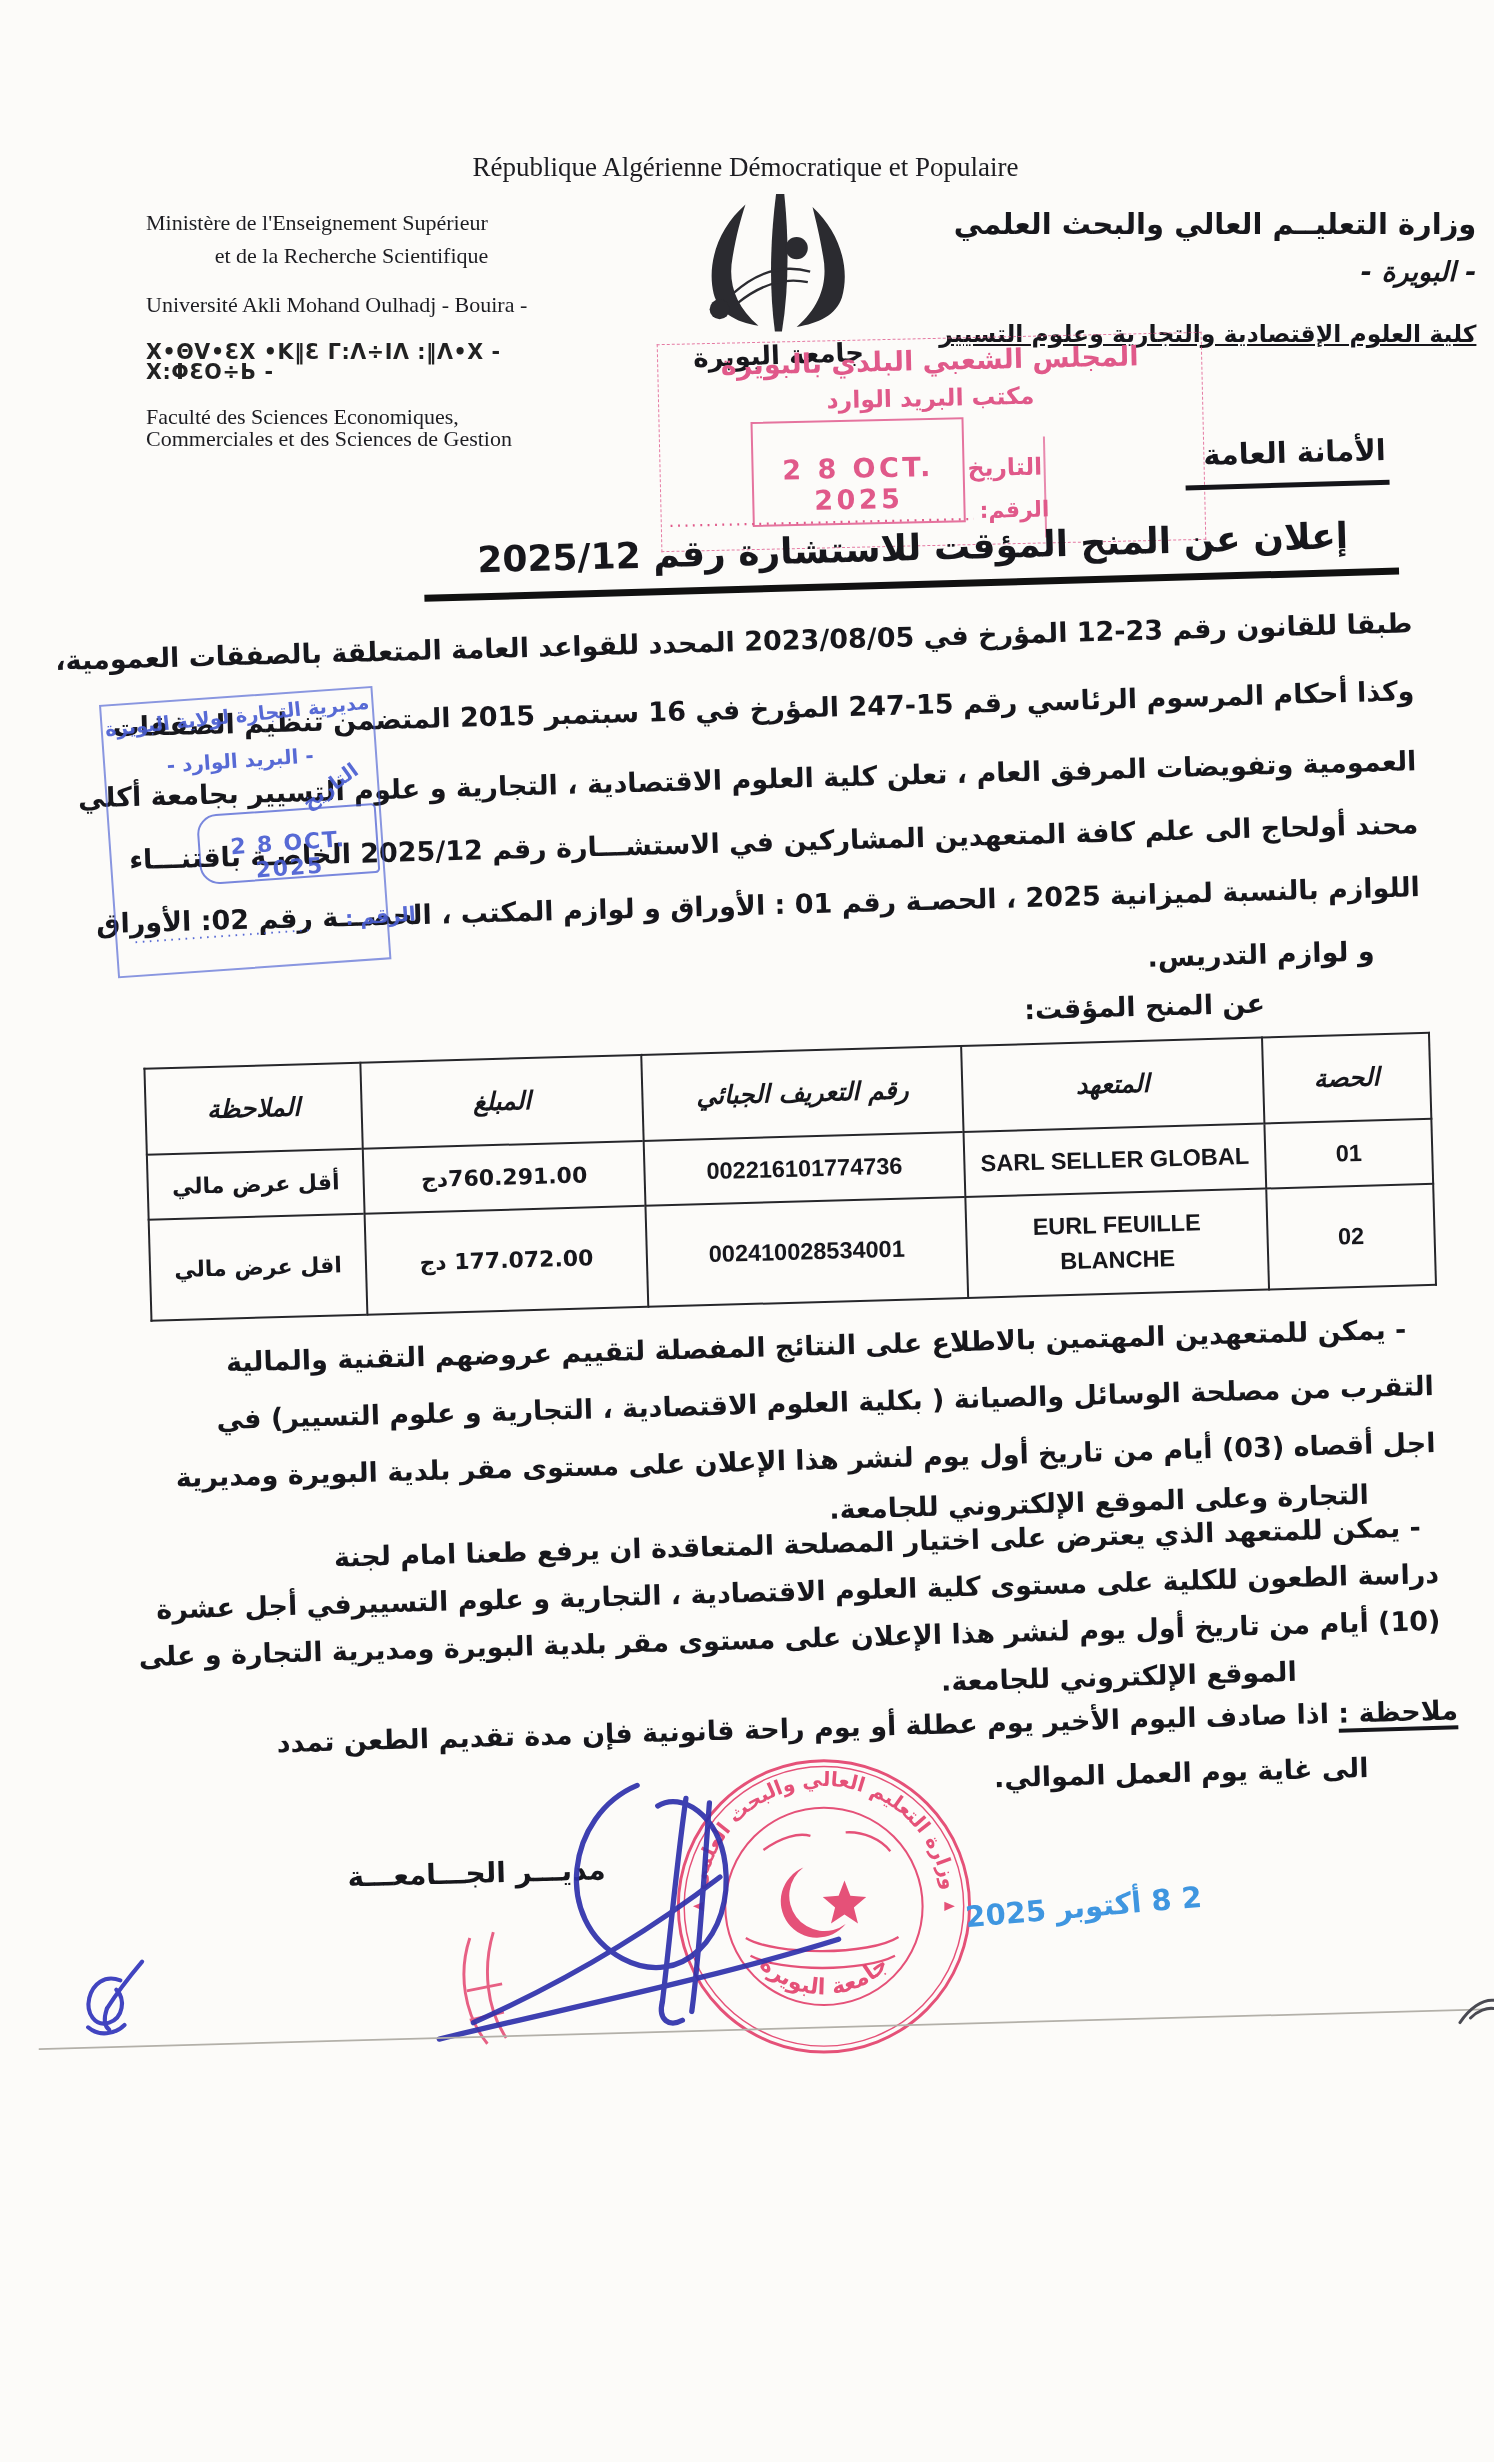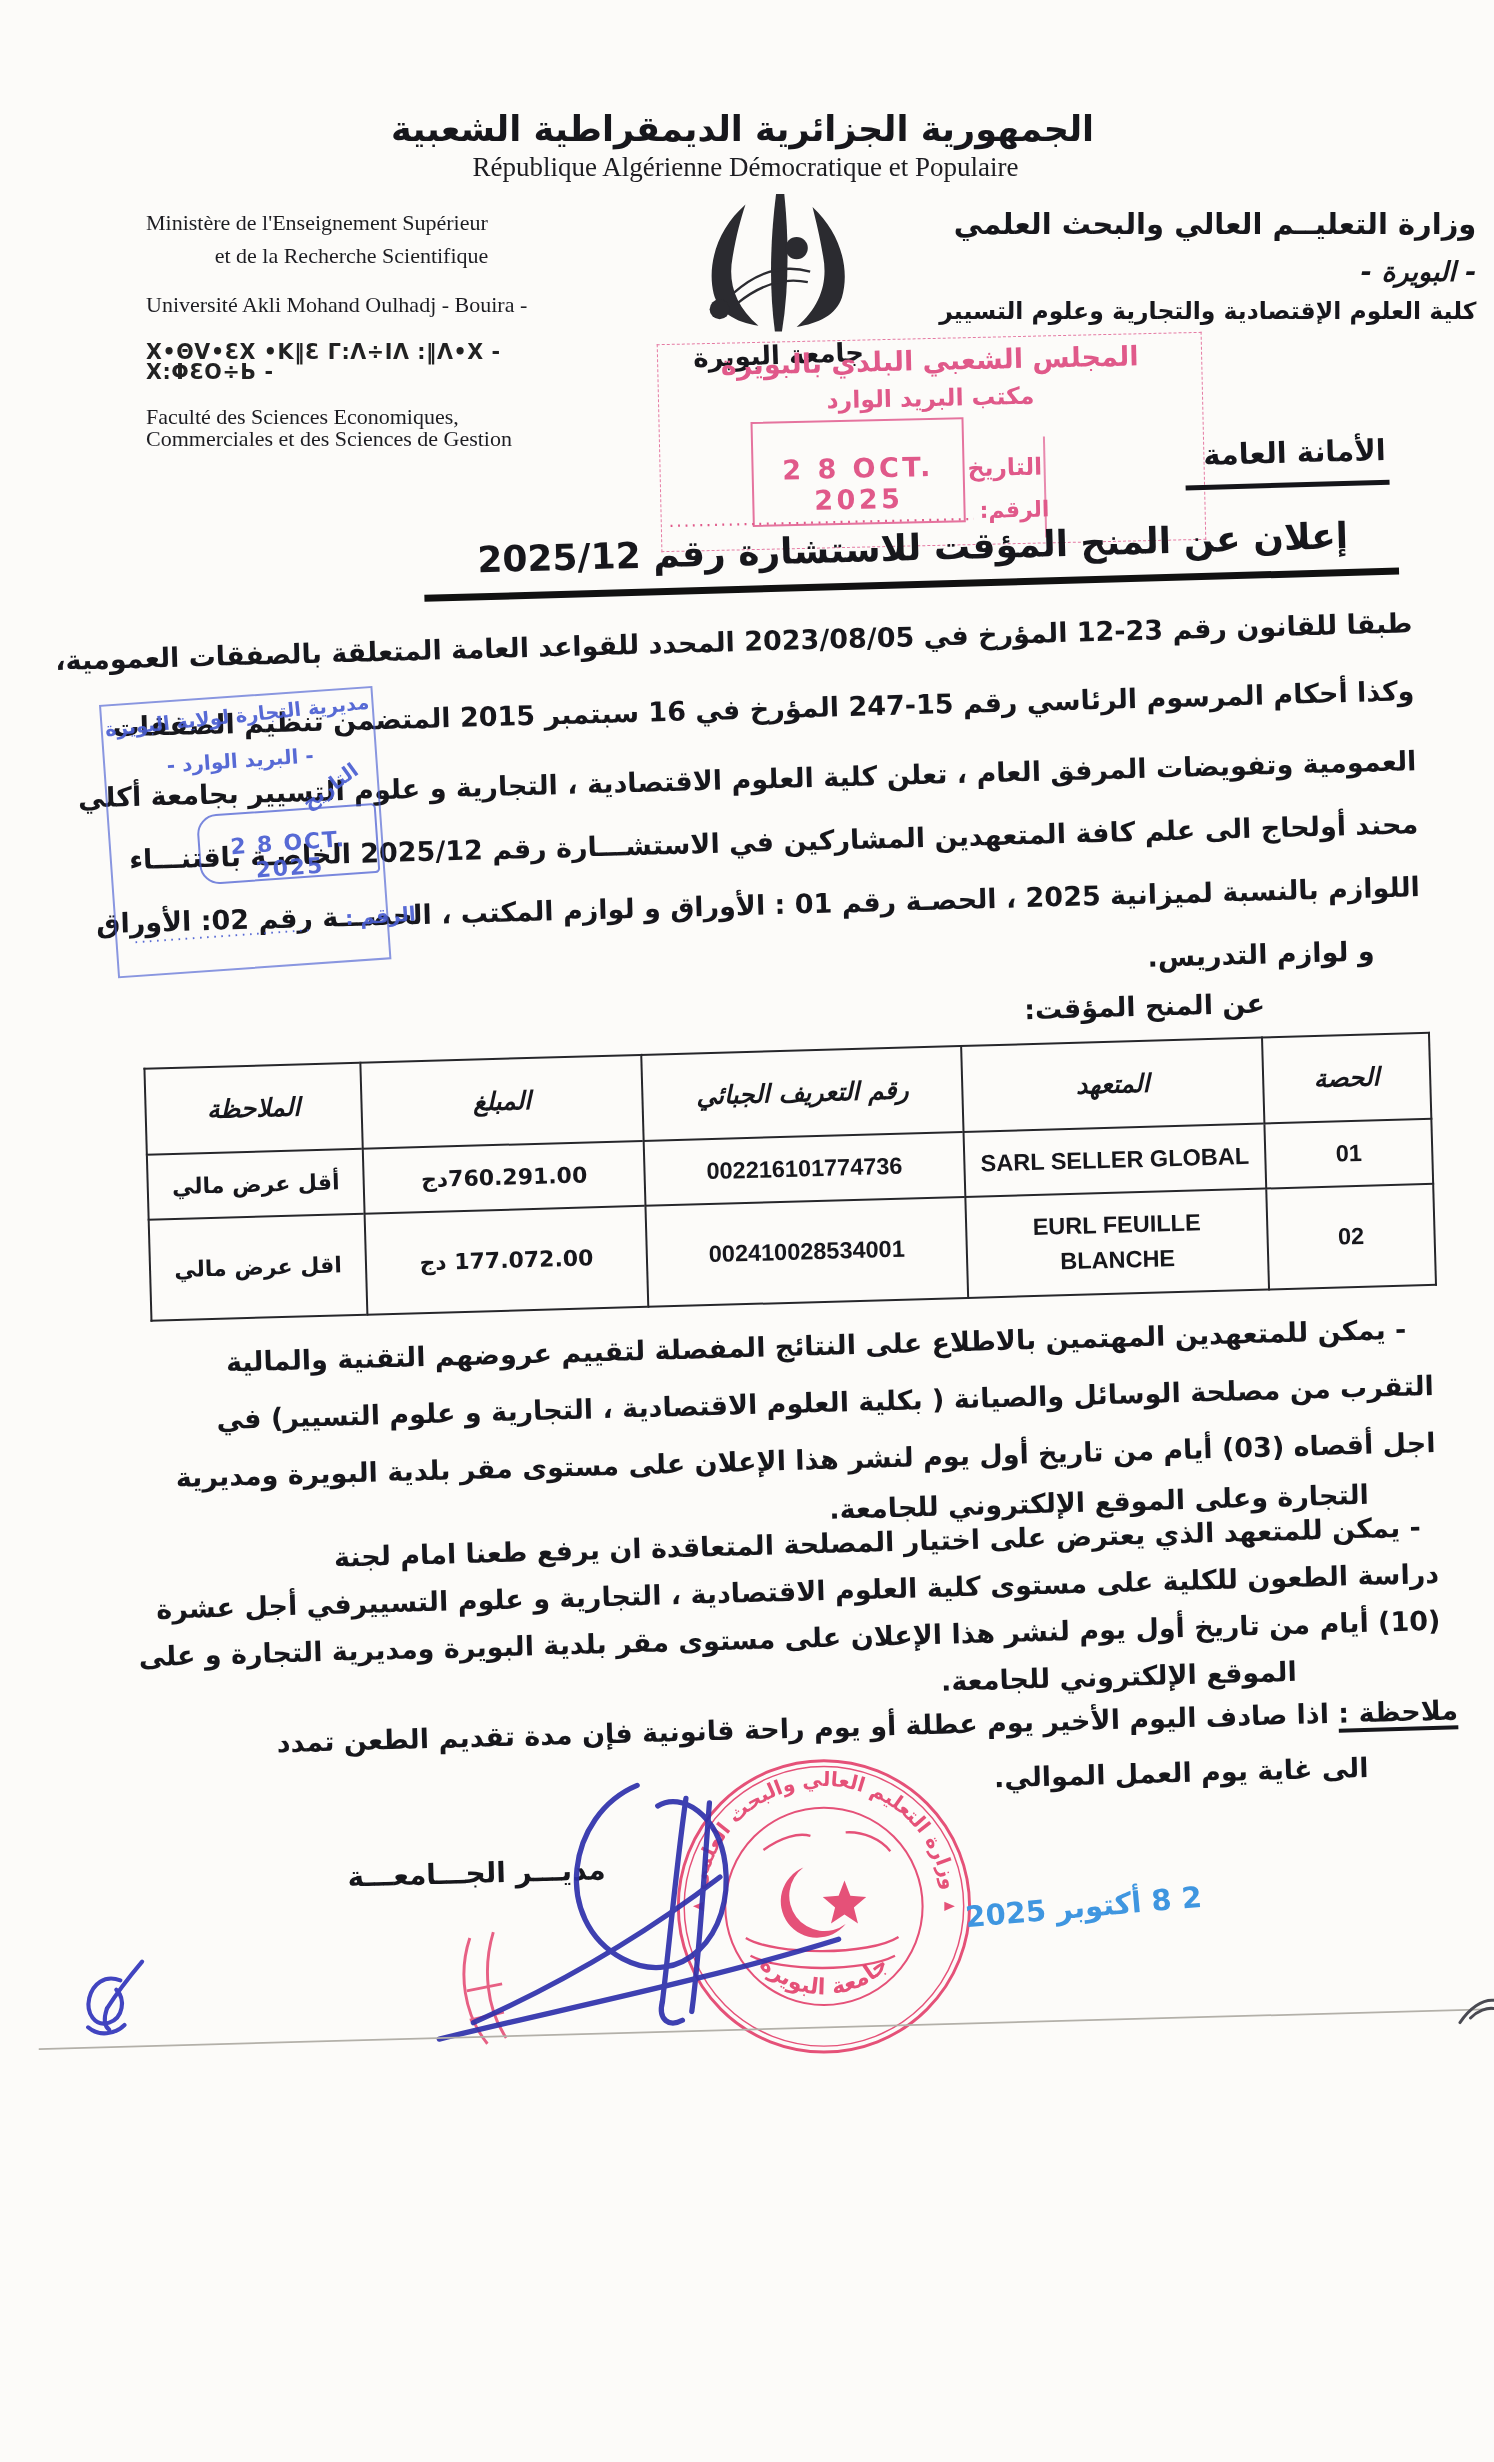--- a/index.html
+++ b/index.html
@@ -14,21 +14,21 @@
   #country-fr{left:358px;top:152px;width:775px;font-size:27px;}
   #left-block{left:146px;top:212px;width:411px;font-size:22px;line-height:1.0;}
   #left-block .l2{margin-top:10.6px;text-align:center;}
   #left-block .uni{margin-top:27px;}
   #left-block .tif{margin-top:26px;font-family:"DejaVu Sans",sans-serif;font-size:20.6px;font-weight:bold;letter-spacing:0.6px;color:#222;}
   #left-block .fac{margin-top:23.5px;}
   #right-block{right:17.6px;top:207px;width:546px;text-align:right;}
   #right-block .min{font-size:29px;}
   #right-block .uni{font-size:33px;margin-top:13px;padding-left:70px;}
   #right-block .city{font-size:27px;margin-top:15.3px;padding-left:194px;font-style:italic;}
-  #right-block .fac{font-size:23.5px;margin-top:10px;}
+  #right-block .fac{font-size:23.5px;margin-top:33px;text-decoration:underline;}
   #logo{left:676px;top:194px;width:206px;height:147px;}
   #logo-caption{left:664px;top:340px;width:229px;font-size:26px;text-align:center;transform:rotate(-2deg);}
   
   #pink-stamp{left:659px;top:338px;width:543px;height:206px;border:1.8px dashed rgba(224,90,142,.8);
               transform:rotate(-1.3deg);color:#e0598a;}
   #pink-stamp .l1{position:absolute;left:0;top:5.9px;width:100%;text-align:center;font-size:27px;}
   #pink-stamp .l2{position:absolute;left:0;top:45px;width:100%;text-align:center;font-size:23.5px;}
   #pink-date-box{position:absolute;left:91px;top:79px;width:209px;height:101px;border:2.9px solid rgba(224,90,142,.85);}
   #pink-date-box span{position:absolute;left:0;top:31px;width:100%;text-align:center;font-size:27px;letter-spacing:3.5px;font-weight:bold;}
   #pink-stamp .dlabel{position:absolute;left:307px;top:116px;font-size:23.5px;}
@@ -69,21 +69,20 @@
   #sig-title{position:absolute;left:297px;top:1849px;width:317px;text-align:center;font-size:28px;letter-spacing:0.6px;}
   #blue-date{left:965px;top:1890px;font-size:29px;color:#3f96e0;font-weight:bold;direction:rtl;
              letter-spacing:1.2px;transform:rotate(-5deg);z-index:6;font-family:"DejaVu Sans",sans-serif;white-space:nowrap;}
   #overlay-svg{left:0;top:0;z-index:5;}
 </style>
 </head>
 <body>
 
 <div id="page">
 
-  <div class="abs ar center" id="country-ar">الجمهورية الجزائرية الديمقراطية الشعبية</div>
   <div class="abs fr center" id="country-fr">République Algérienne Démocratique et Populaire</div>
 
   <div class="abs fr" id="left-block">
     <div>Ministère de l'Enseignement Supérieur</div>
     <div class="l2">et de la Recherche Scientifique</div>
     <div class="uni">Université Akli Mohand Oulhadj - Bouira -</div>
     <div class="tif">X•ΘV•ƐX •K‖Ɛ Γ:Λ÷IΛ :‖Λ•X - X:ΦƐO÷Ь -</div>
     <div class="fac">Faculté des Sciences Economiques,</div>
     <div>Commerciales et des Sciences de Gestion</div>
   </div>

